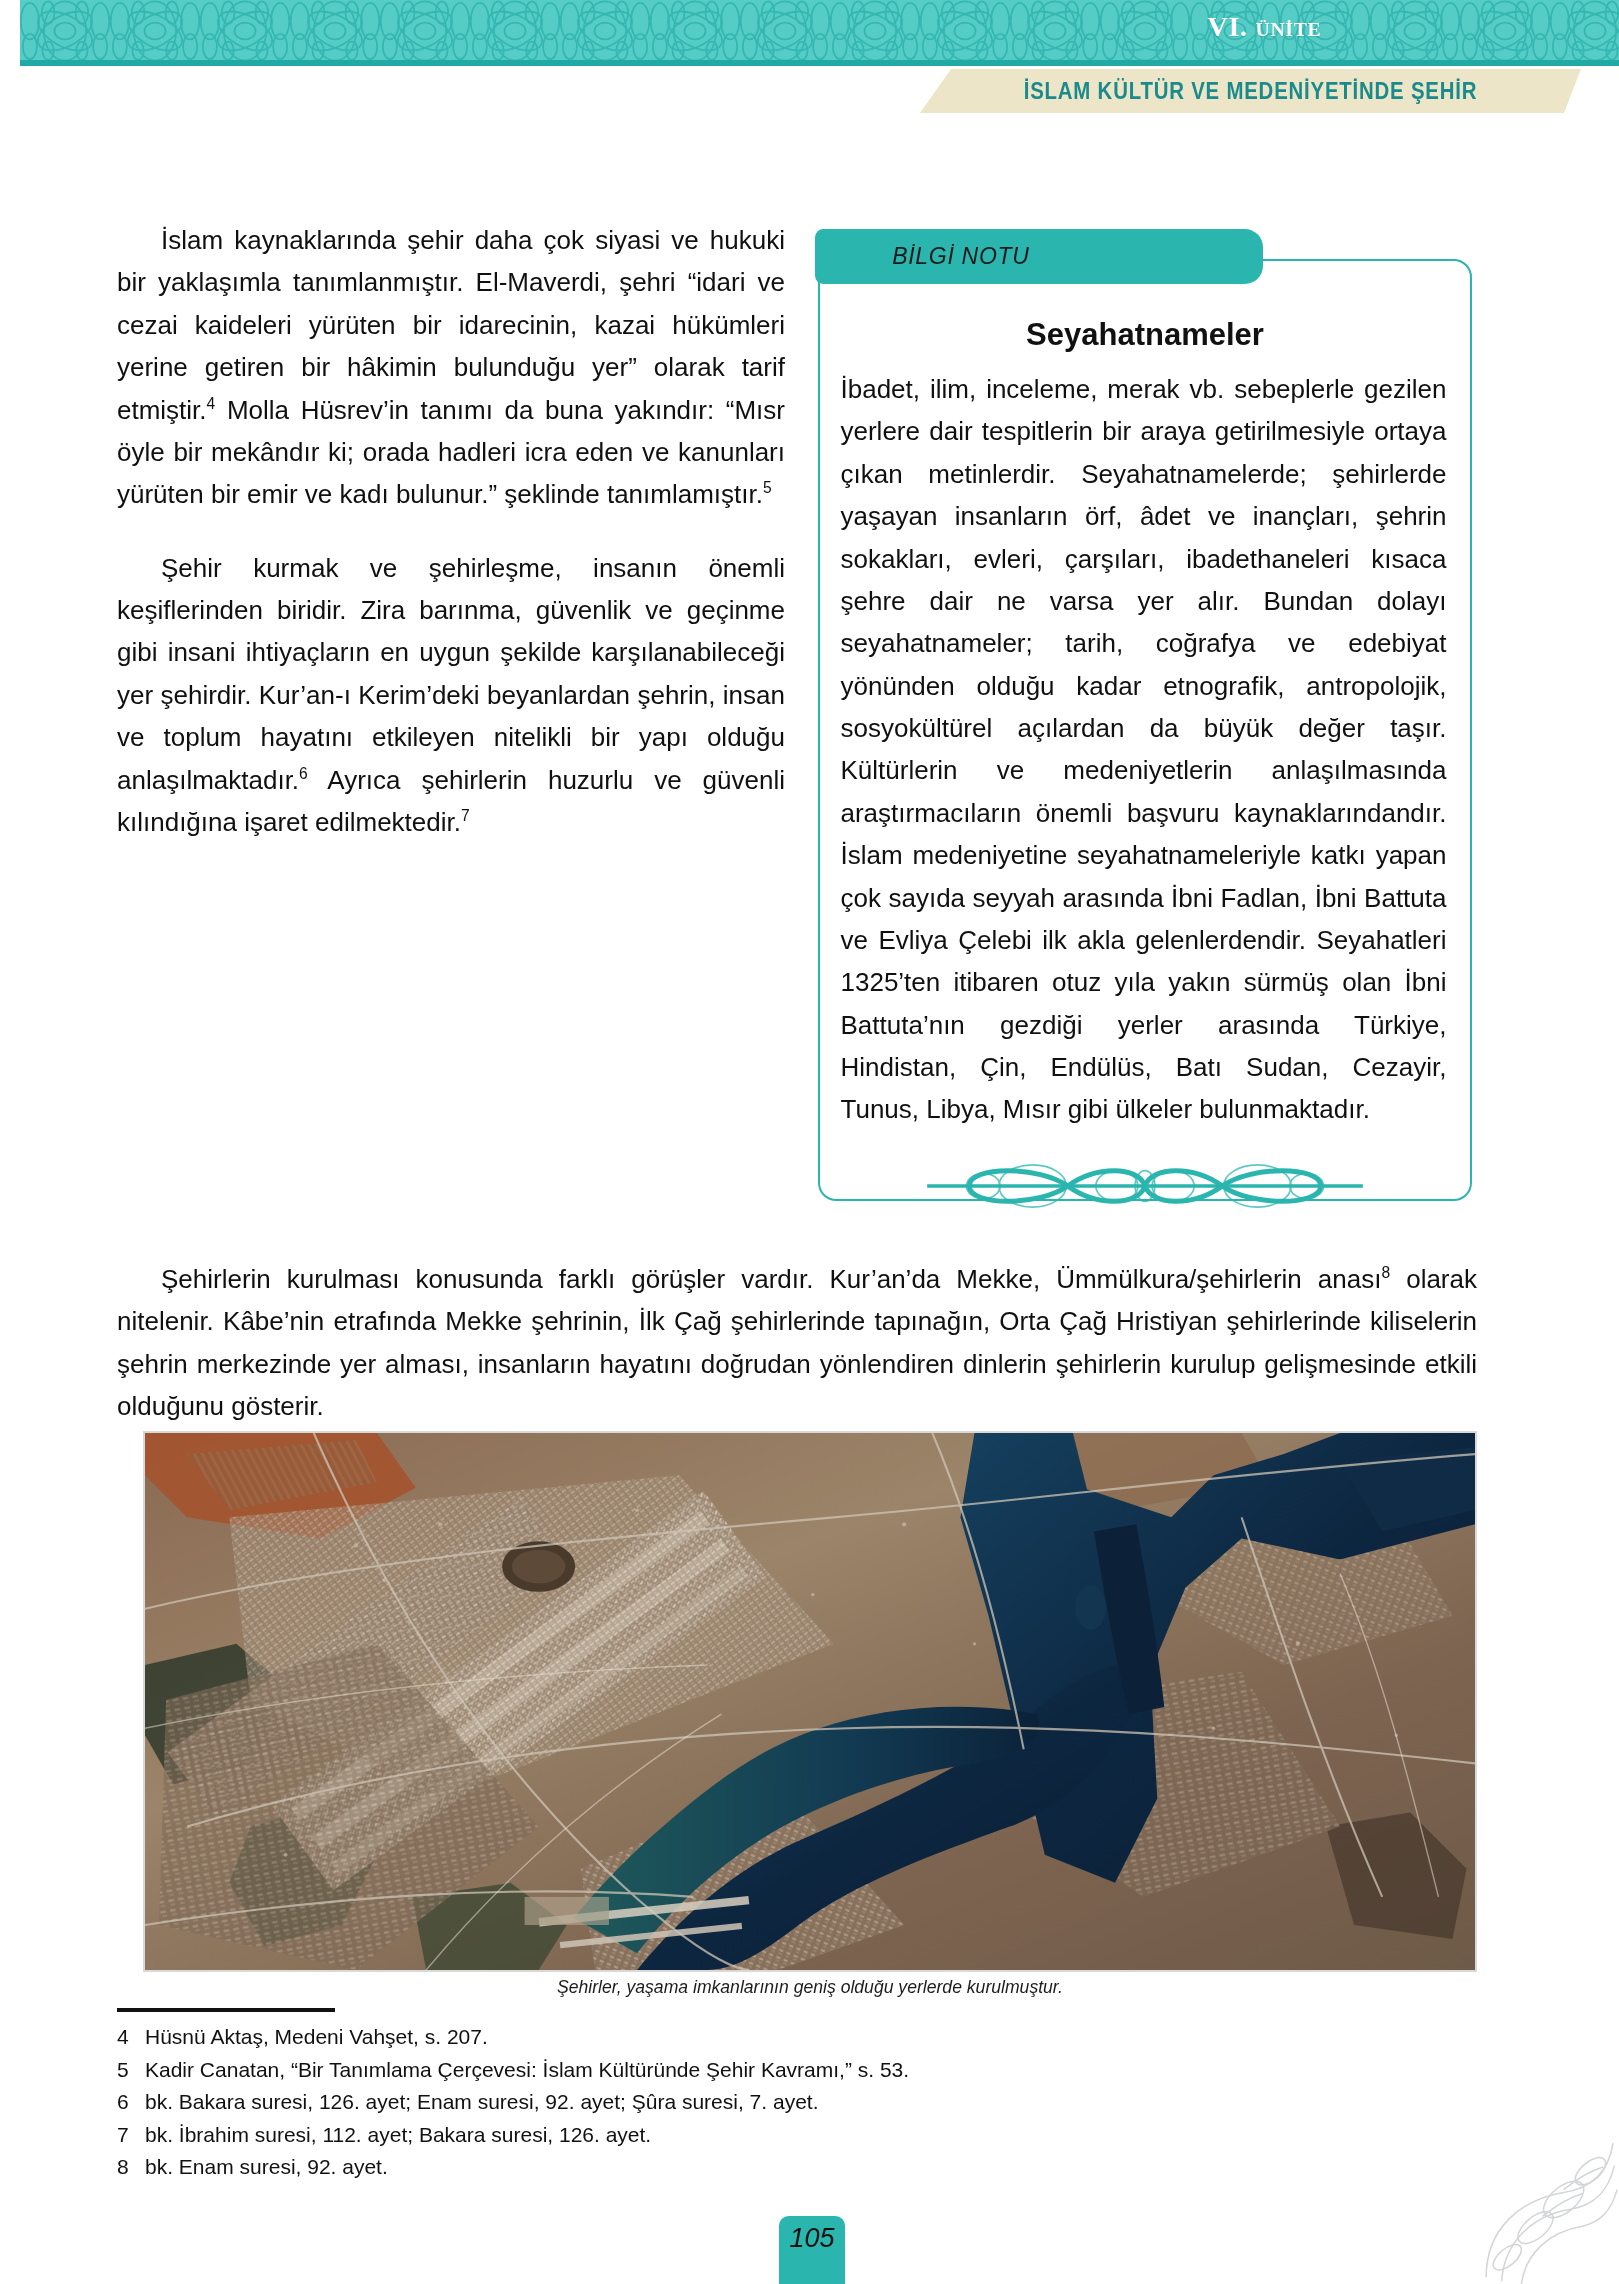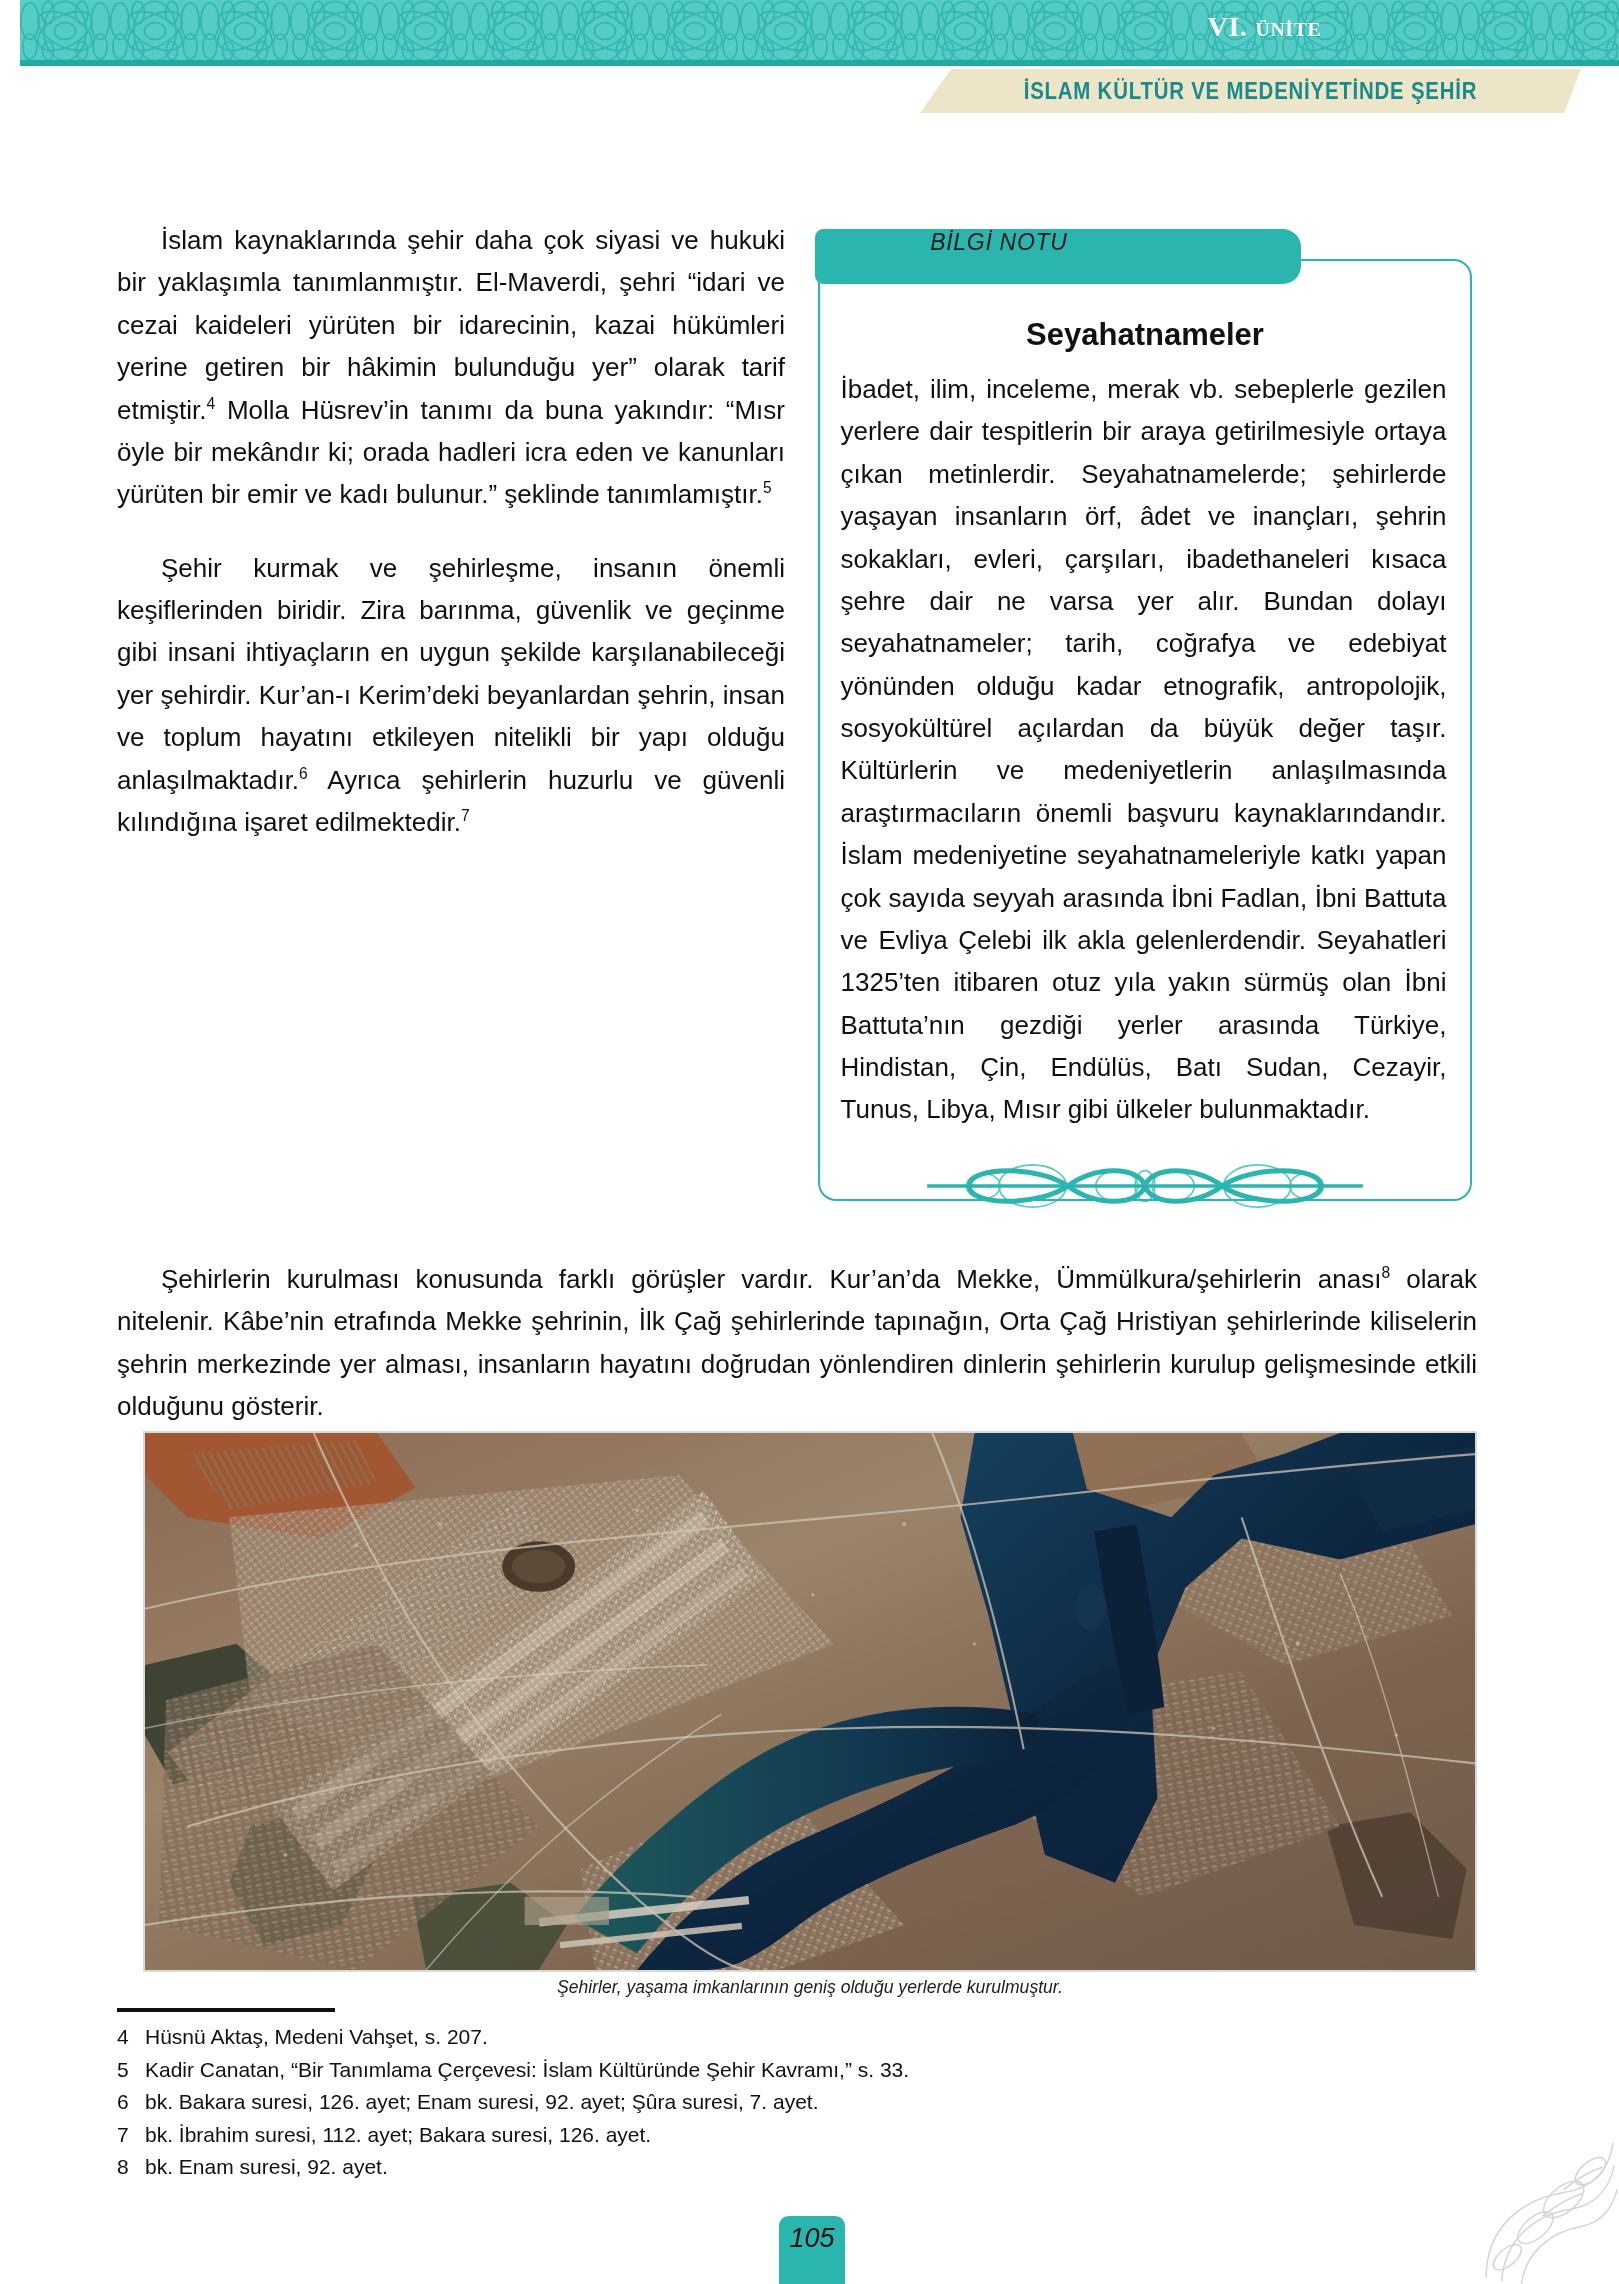--- a/index.html
+++ b/index.html
@@ -81,21 +81,21 @@
     position:absolute;left:0;top:29.5px;width:654px;height:942px;
     border:2.8px solid #2ab5ae;
     border-radius:18.3px;
     box-sizing:border-box;
     background:#ffffff;
   }
   .ib-tab{
     position:absolute;left:-2.8px;top:0px;width:448px;height:55px;
     background:#2ab5ae;
     border-radius:8.4px 18.3px 18.3px 8.4px;
-    display:flex;align-items:flex-start;padding-left:38px;
+    display:flex;align-items:center;
   }
   .ib-tab-label{
     margin-left:77px;
     color:#1a1a1a;
     font-size:23px;
     font-style:italic;
     letter-spacing:0.7px;
     font-weight:500;
   }
   .ib-title{
@@ -376,21 +376,21 @@
 <div class="figcaption">Şehirler, yaşama imkanlarının geniş olduğu yerlerde kurulmuştur.</div>
 
 <div class="fn-rule"></div>
 <div class="footnotes">
   <div class="fn">
     <span class="num">4</span>
     <span class="txt">Hüsnü Aktaş, Medeni Vahşet, s. 207.</span>
   </div>
   <div class="fn">
     <span class="num">5</span>
-    <span class="txt">Kadir Canatan, “Bir Tanımlama Çerçevesi: İslam Kültüründe Şehir Kavramı,” s. 33.</span>
+    <span class="txt">Kadir Canatan, “Bir Tanımlama Çerçevesi: İslam Kültüründe Şehir Kavramı,” s. 53.</span>
   </div>
   <div class="fn">
     <span class="num">6</span>
     <span class="txt">bk. Bakara suresi, 126. ayet; Enam suresi, 92. ayet; Şûra suresi, 7. ayet.</span>
   </div>
   <div class="fn">
     <span class="num">7</span>
     <span class="txt">bk. İbrahim suresi, 112. ayet; Bakara suresi, 126. ayet.</span>
   </div>
   <div class="fn">

